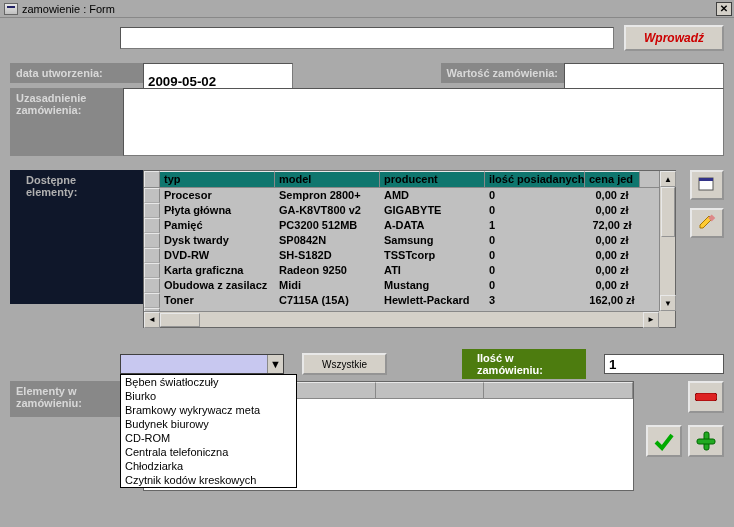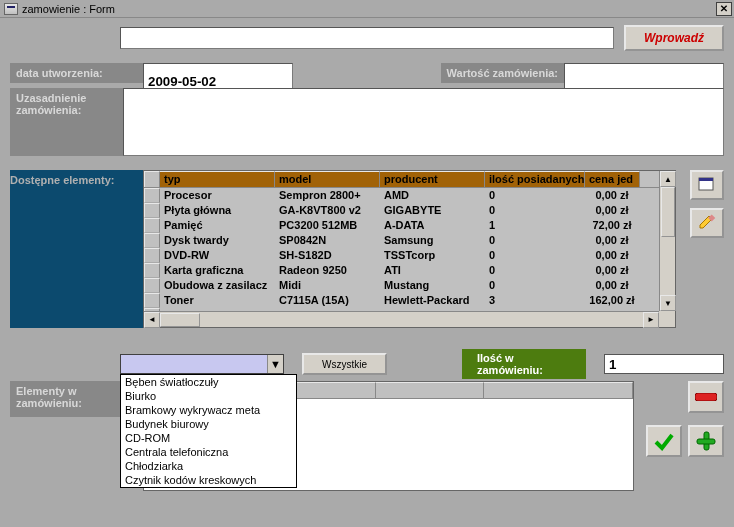--- a/index.html
+++ b/index.html
@@ -154,25 +154,25 @@
   .dostepne-row {
     position: absolute;
     top: 152px;
     left: 10px;
     right: 10px;
     display: flex;
     align-items: flex-start;
   }
   .dostepne-label {
     width: 133px;
-    background: #0c4a6e;
+    background: #0f172a;
     color: #b0b0b0;
     font-weight: bold;
-    padding: 4px 0;
-    height: 158px;
+    padding: 4px 16px;
+    height: 134px;
   }
   .grid-wrap {
     flex: 1;
     height: 158px;
     background: #c0c0c0;
     border: 1px solid #666;
     display: flex;
     flex-direction: column;
     position: relative;
   }
@@ -183,21 +183,21 @@
     border-bottom: 1px solid #888;
   }
   .grid-head .rowhdr {
     width: 16px;
     background: #c0c0c0;
     border-right: 1px solid #888;
     border-top: 1px solid #e8e8e8;
     border-left: 1px solid #e8e8e8;
   }
   .grid-head .colh {
-    background: #a16207;
+    background: #0f766e;
     border-right: 1px solid #888;
     border-top: 1px solid #e8e8e8;
     padding: 1px 4px;
     font-weight: bold;
     color: #000;
     white-space: nowrap;
     overflow: hidden;
   }
   .grid-body {
     flex: 1;

